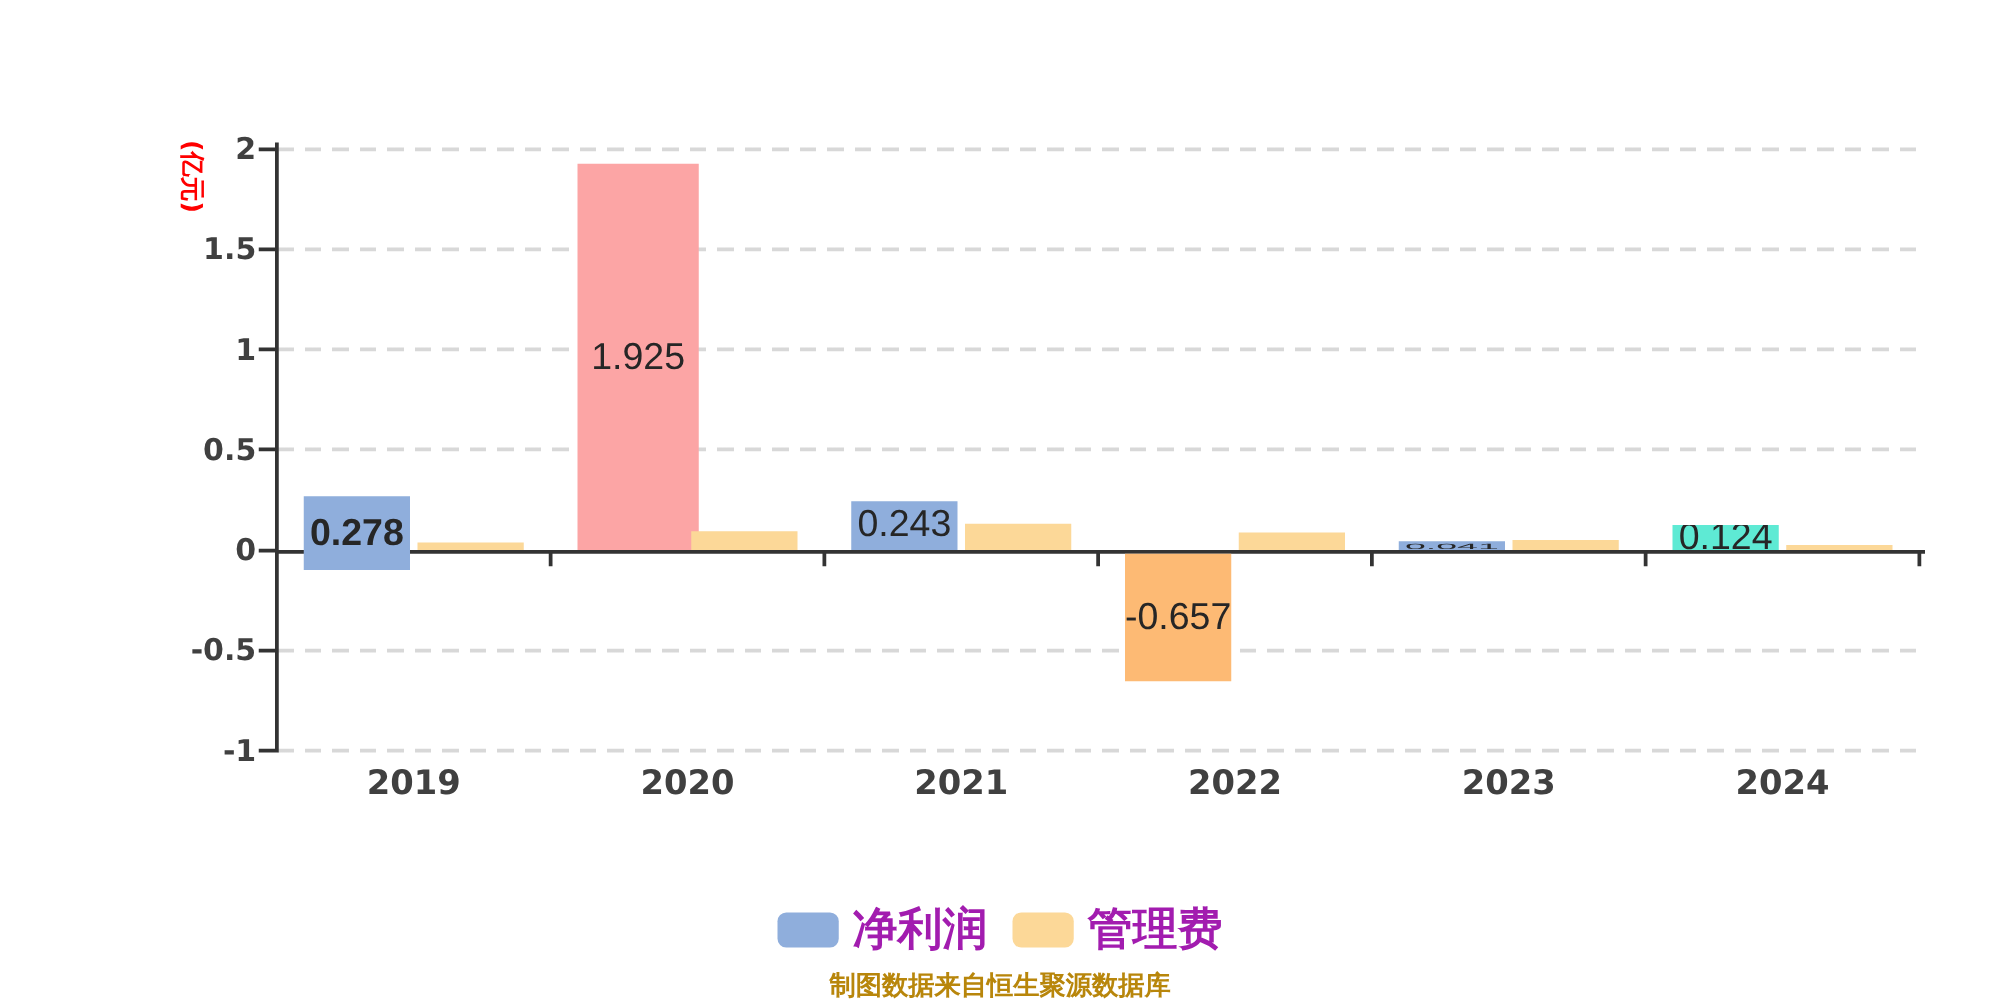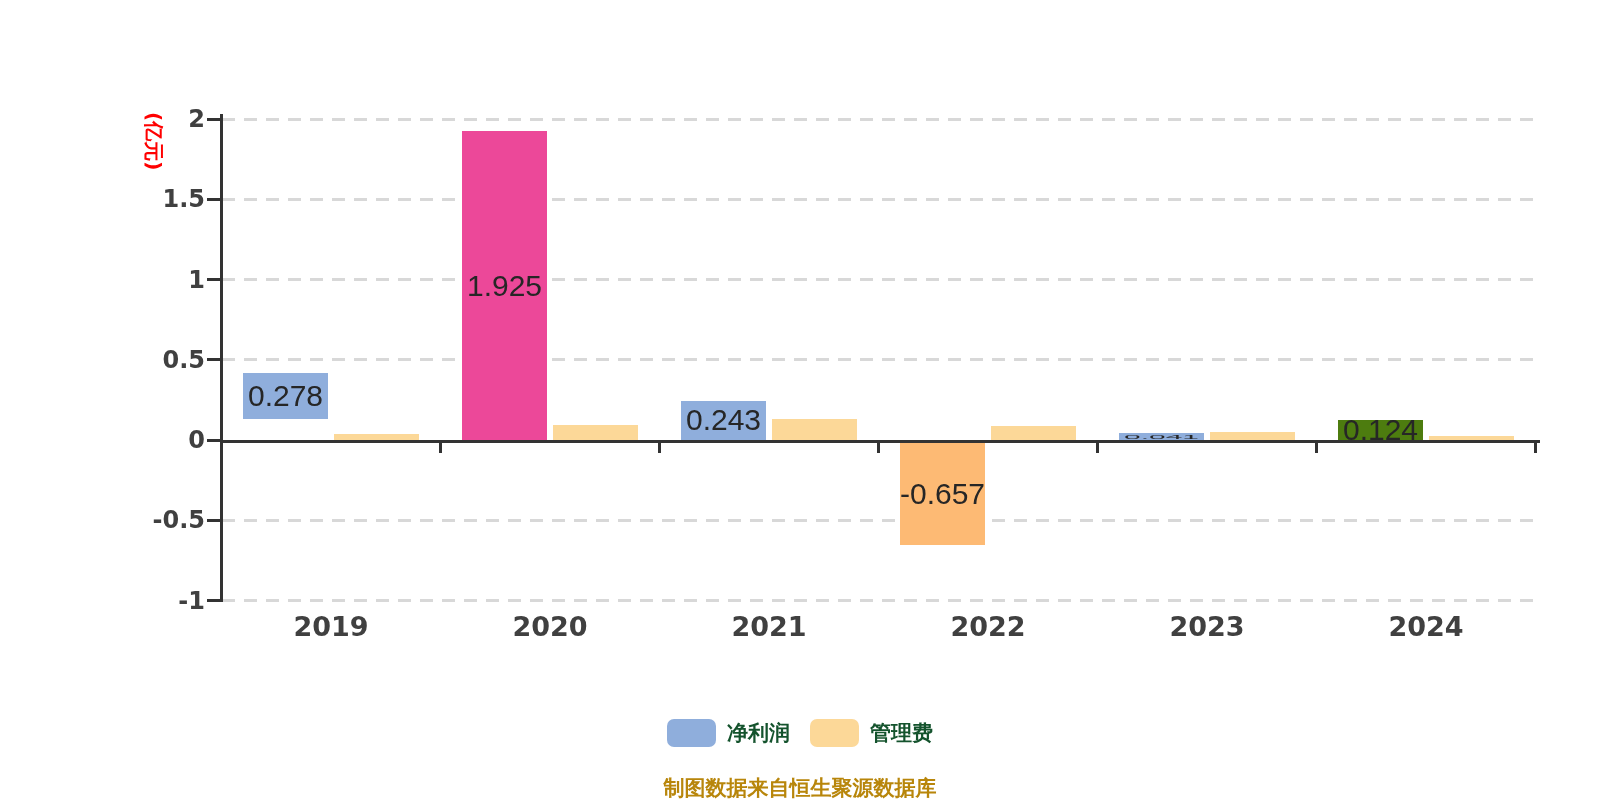--- a/index.html
+++ b/index.html
@@ -20,21 +20,21 @@
   .xtick-label{position:absolute;width:130px;height:34px;line-height:34px;text-align:center;
                font-size:27px;color:#404040;font-weight:600;}
   .bar{position:absolute;width:85px;}
   .bar-label-box{position:absolute;left:0;top:0;right:0;bottom:0;display:flex;
                  align-items:center;justify-content:center;overflow:hidden;}
   .bar-label{font-family:"Liberation Sans",sans-serif;font-size:30px;color:#262626;white-space:nowrap;}
   .legend{position:absolute;top:719px;left:0;width:1600px;display:flex;
           justify-content:center;align-items:center;gap:20px;}
   .legend-item{display:flex;align-items:center;gap:11px;}
   .legend-swatch{display:inline-block;width:49px;height:28px;border-radius:7px;}
-  .legend-label{font-size:21px;color:#14532d;font-weight:600;}
+  .legend-label{font-size:36px;color:#a21caf;font-weight:600;}
   .source-note{position:absolute;top:774px;left:0;width:1600px;text-align:center;
                font-size:21px;font-weight:bold;color:#B8860B;}
 </style>
 </head>
 <body>
 
 <div class="canvas">
   <div class="y-unit-label">(亿元)</div>
   <div class="plot" id="plot">
       <div class="gridline" style="left: 221.5px; top: 117.5px; width: 1318.5px;"></div>
@@ -64,27 +64,27 @@
       <div class="xtick" style="left: 877px; top: 441px;"></div>
       <div class="xtick" style="left: 1096px; top: 441px;"></div>
       <div class="xtick" style="left: 1315px; top: 441px;"></div>
       <div class="xtick" style="left: 1534px; top: 441px;"></div>
       <div class="xtick-label" style="left: 266px; top: 610px;">2019</div>
       <div class="xtick-label" style="left: 485px; top: 610px;">2020</div>
       <div class="xtick-label" style="left: 704px; top: 610px;">2021</div>
       <div class="xtick-label" style="left: 923px; top: 610px;">2022</div>
       <div class="xtick-label" style="left: 1142px; top: 610px;">2023</div>
       <div class="xtick-label" style="left: 1361px; top: 610px;">2024</div>
-      <div class="bar" style="left: 243px; top: 373px; height: 46px; background: rgb(143, 174, 220);">
+      <div class="bar" style="left: 243px; top: 397px; height: 59px; background: rgb(143, 174, 220); font-weight: bold;">
         <div class="bar-label-box">
           <span class="bar-label">0.278</span>
         </div>
       </div>
       <div class="bar" style="left: 334px; top: 434.382px; height: 5.6175px; background: rgb(252, 216, 152);"></div>
-      <div class="bar" style="left: 462px; top: 131.037px; height: 308.962px; background: #ec4899;">
+      <div class="bar" style="left: 462px; top: 131.037px; height: 308.962px; background: #fca5a5; padding-left: 12px;">
         <div class="bar-label-box">
           <span class="bar-label">1.925</span>
         </div>
       </div>
       <div class="bar" style="left: 553px; top: 424.752px; height: 15.2475px; background: rgb(252, 216, 152);"></div>
       <div class="bar" style="left: 681px; top: 400.998px; height: 39.0015px; background: rgb(143, 174, 220);">
         <div class="bar-label-box">
           <span class="bar-label">0.243</span>
         </div>
       </div>
@@ -94,21 +94,21 @@
           <span class="bar-label">-0.657</span>
         </div>
       </div>
       <div class="bar" style="left: 991px; top: 425.555px; height: 14.445px; background: rgb(252, 216, 152);"></div>
       <div class="bar" style="left: 1119px; top: 433.419px; height: 6.5805px; background: rgb(143, 174, 220);">
         <div class="bar-label-box">
           <span class="bar-label" style="transform: scaleY(0.205641);">0.041</span>
         </div>
       </div>
       <div class="bar" style="left: 1210px; top: 431.975px; height: 8.025px; background: rgb(252, 216, 152);"></div>
-      <div class="bar" style="left: 1338px; top: 420.098px; height: 19.902px; background: #4d7c0f;">
+      <div class="bar" style="left: 1338px; top: 420.098px; height: 19.902px; background: #5eead4;">
         <div class="bar-label-box">
           <span class="bar-label">0.124</span>
         </div>
       </div>
       <div class="bar" style="left: 1429px; top: 435.988px; height: 4.0125px; background: rgb(252, 216, 152);"></div>
     </div>
   <div class="legend" id="legend">
       <div class="legend-item">
         <span class="legend-swatch" style="background: rgb(143, 174, 220);"></span>
         <span class="legend-label">净利润</span>

